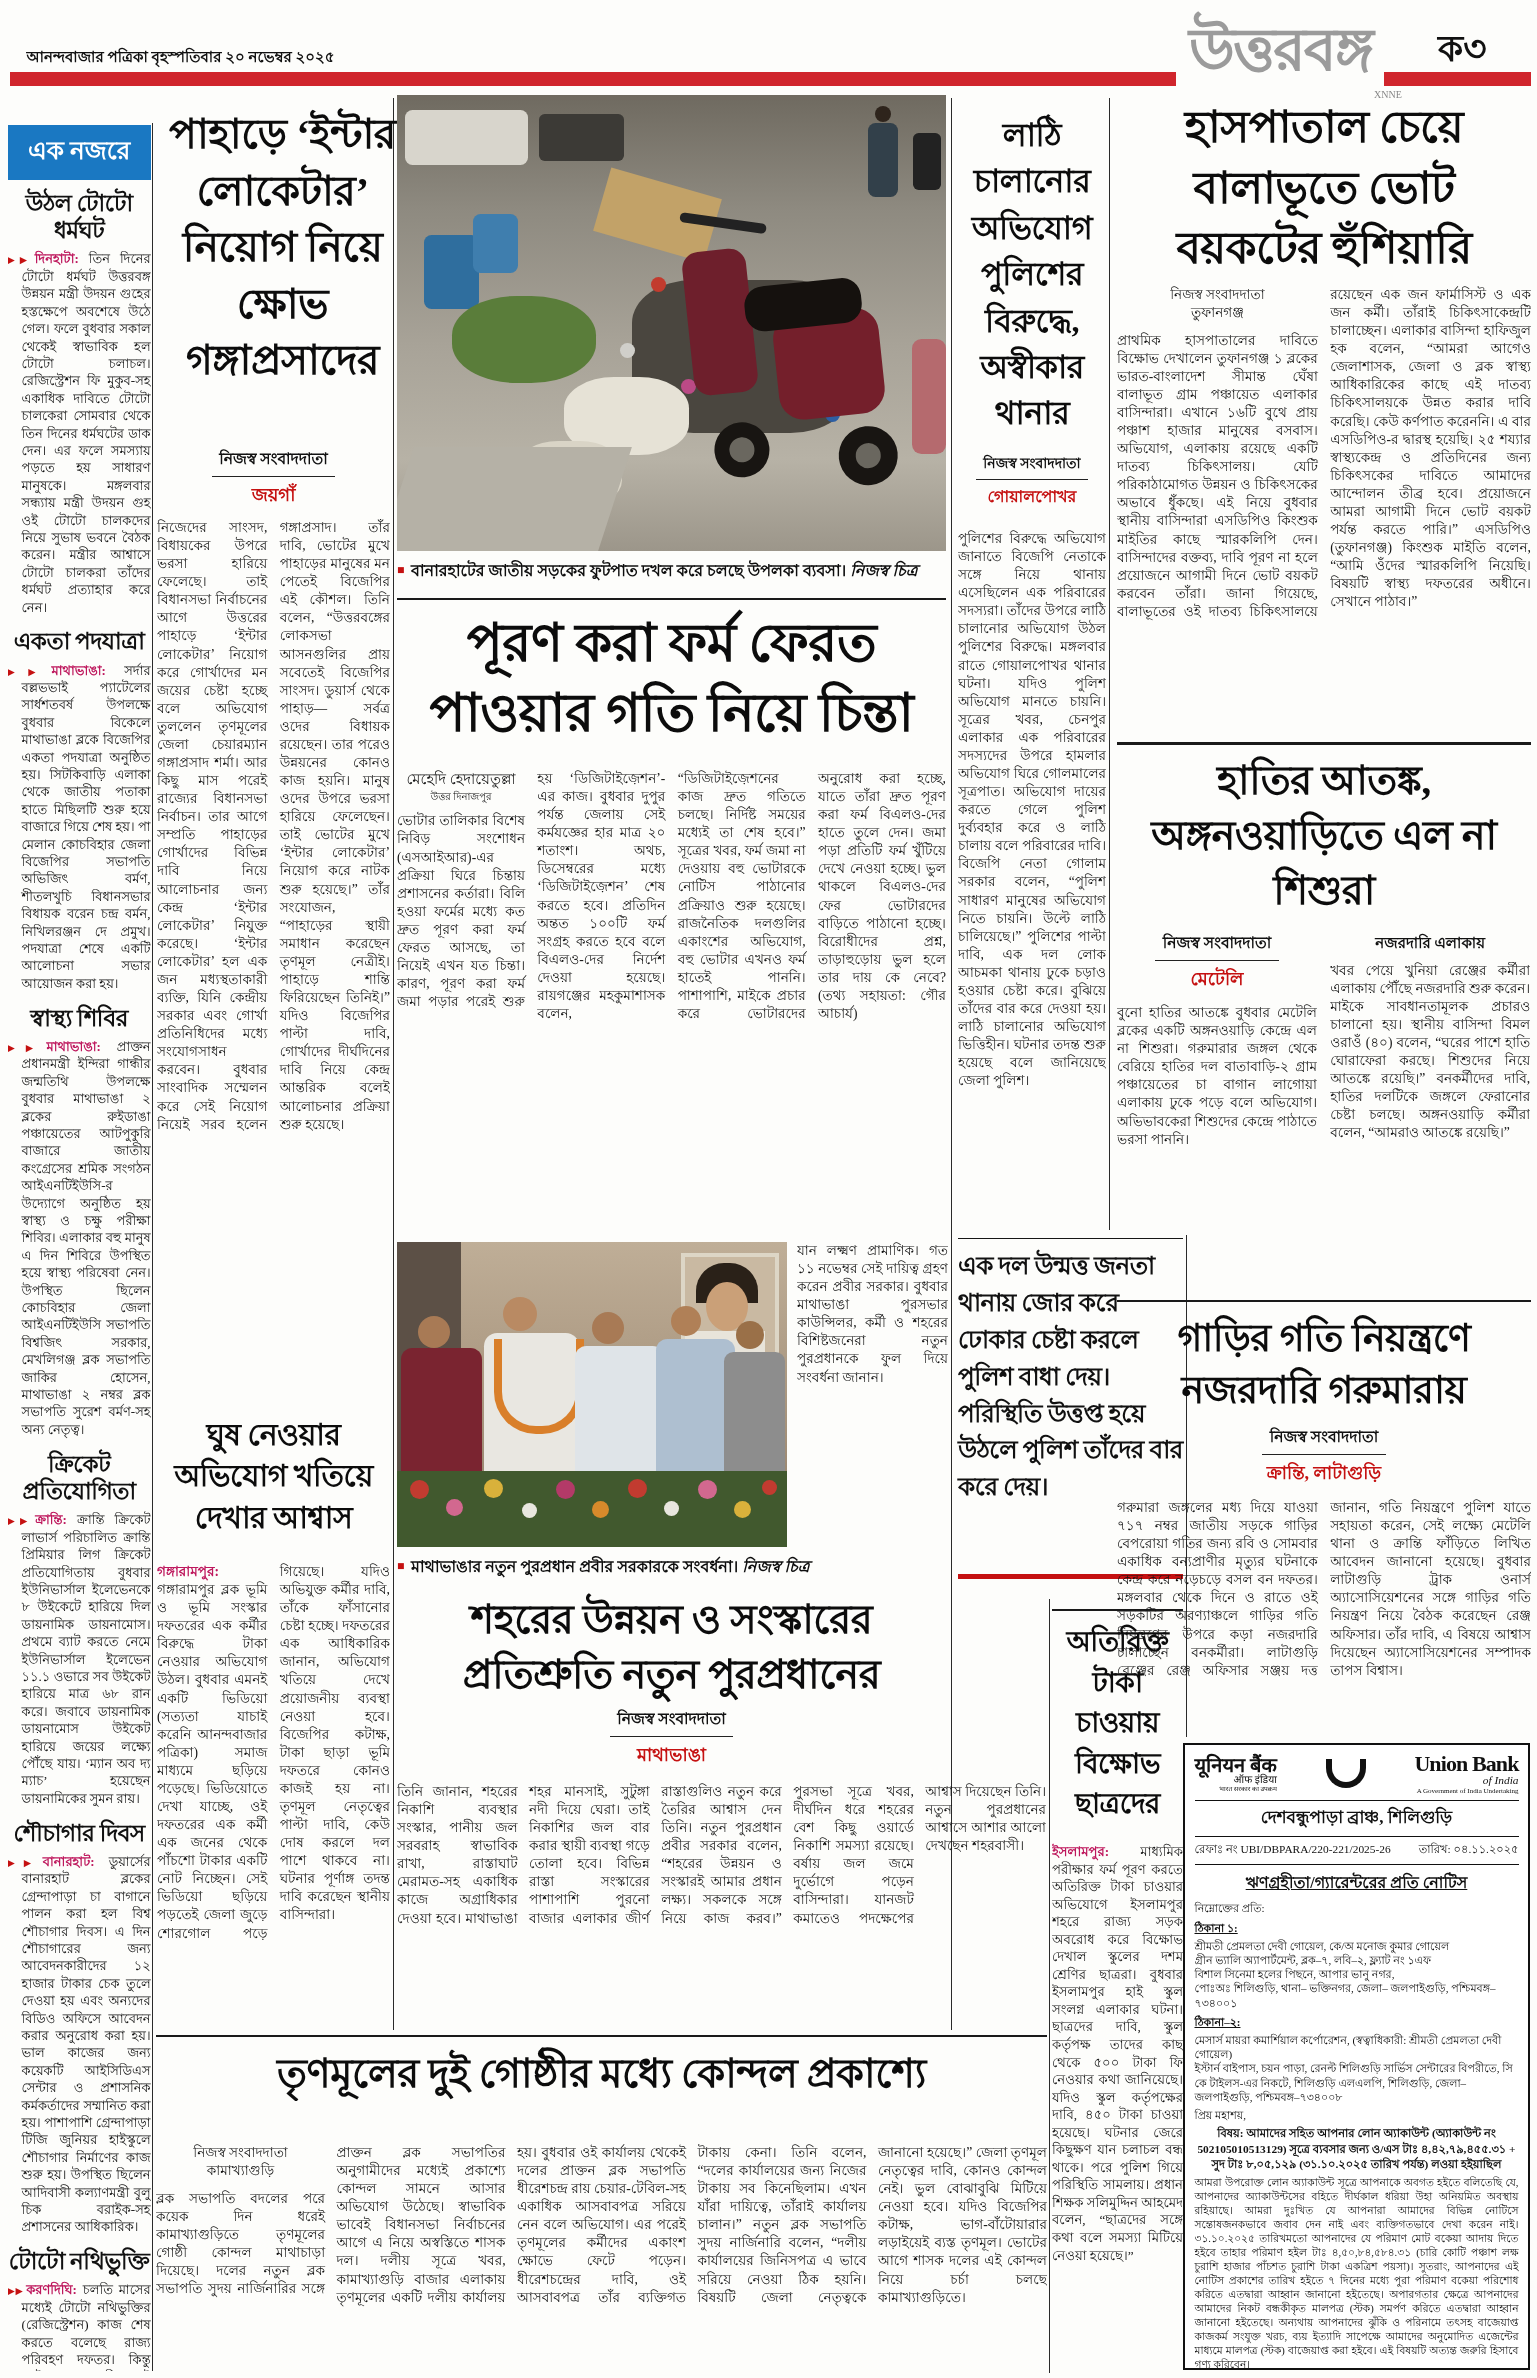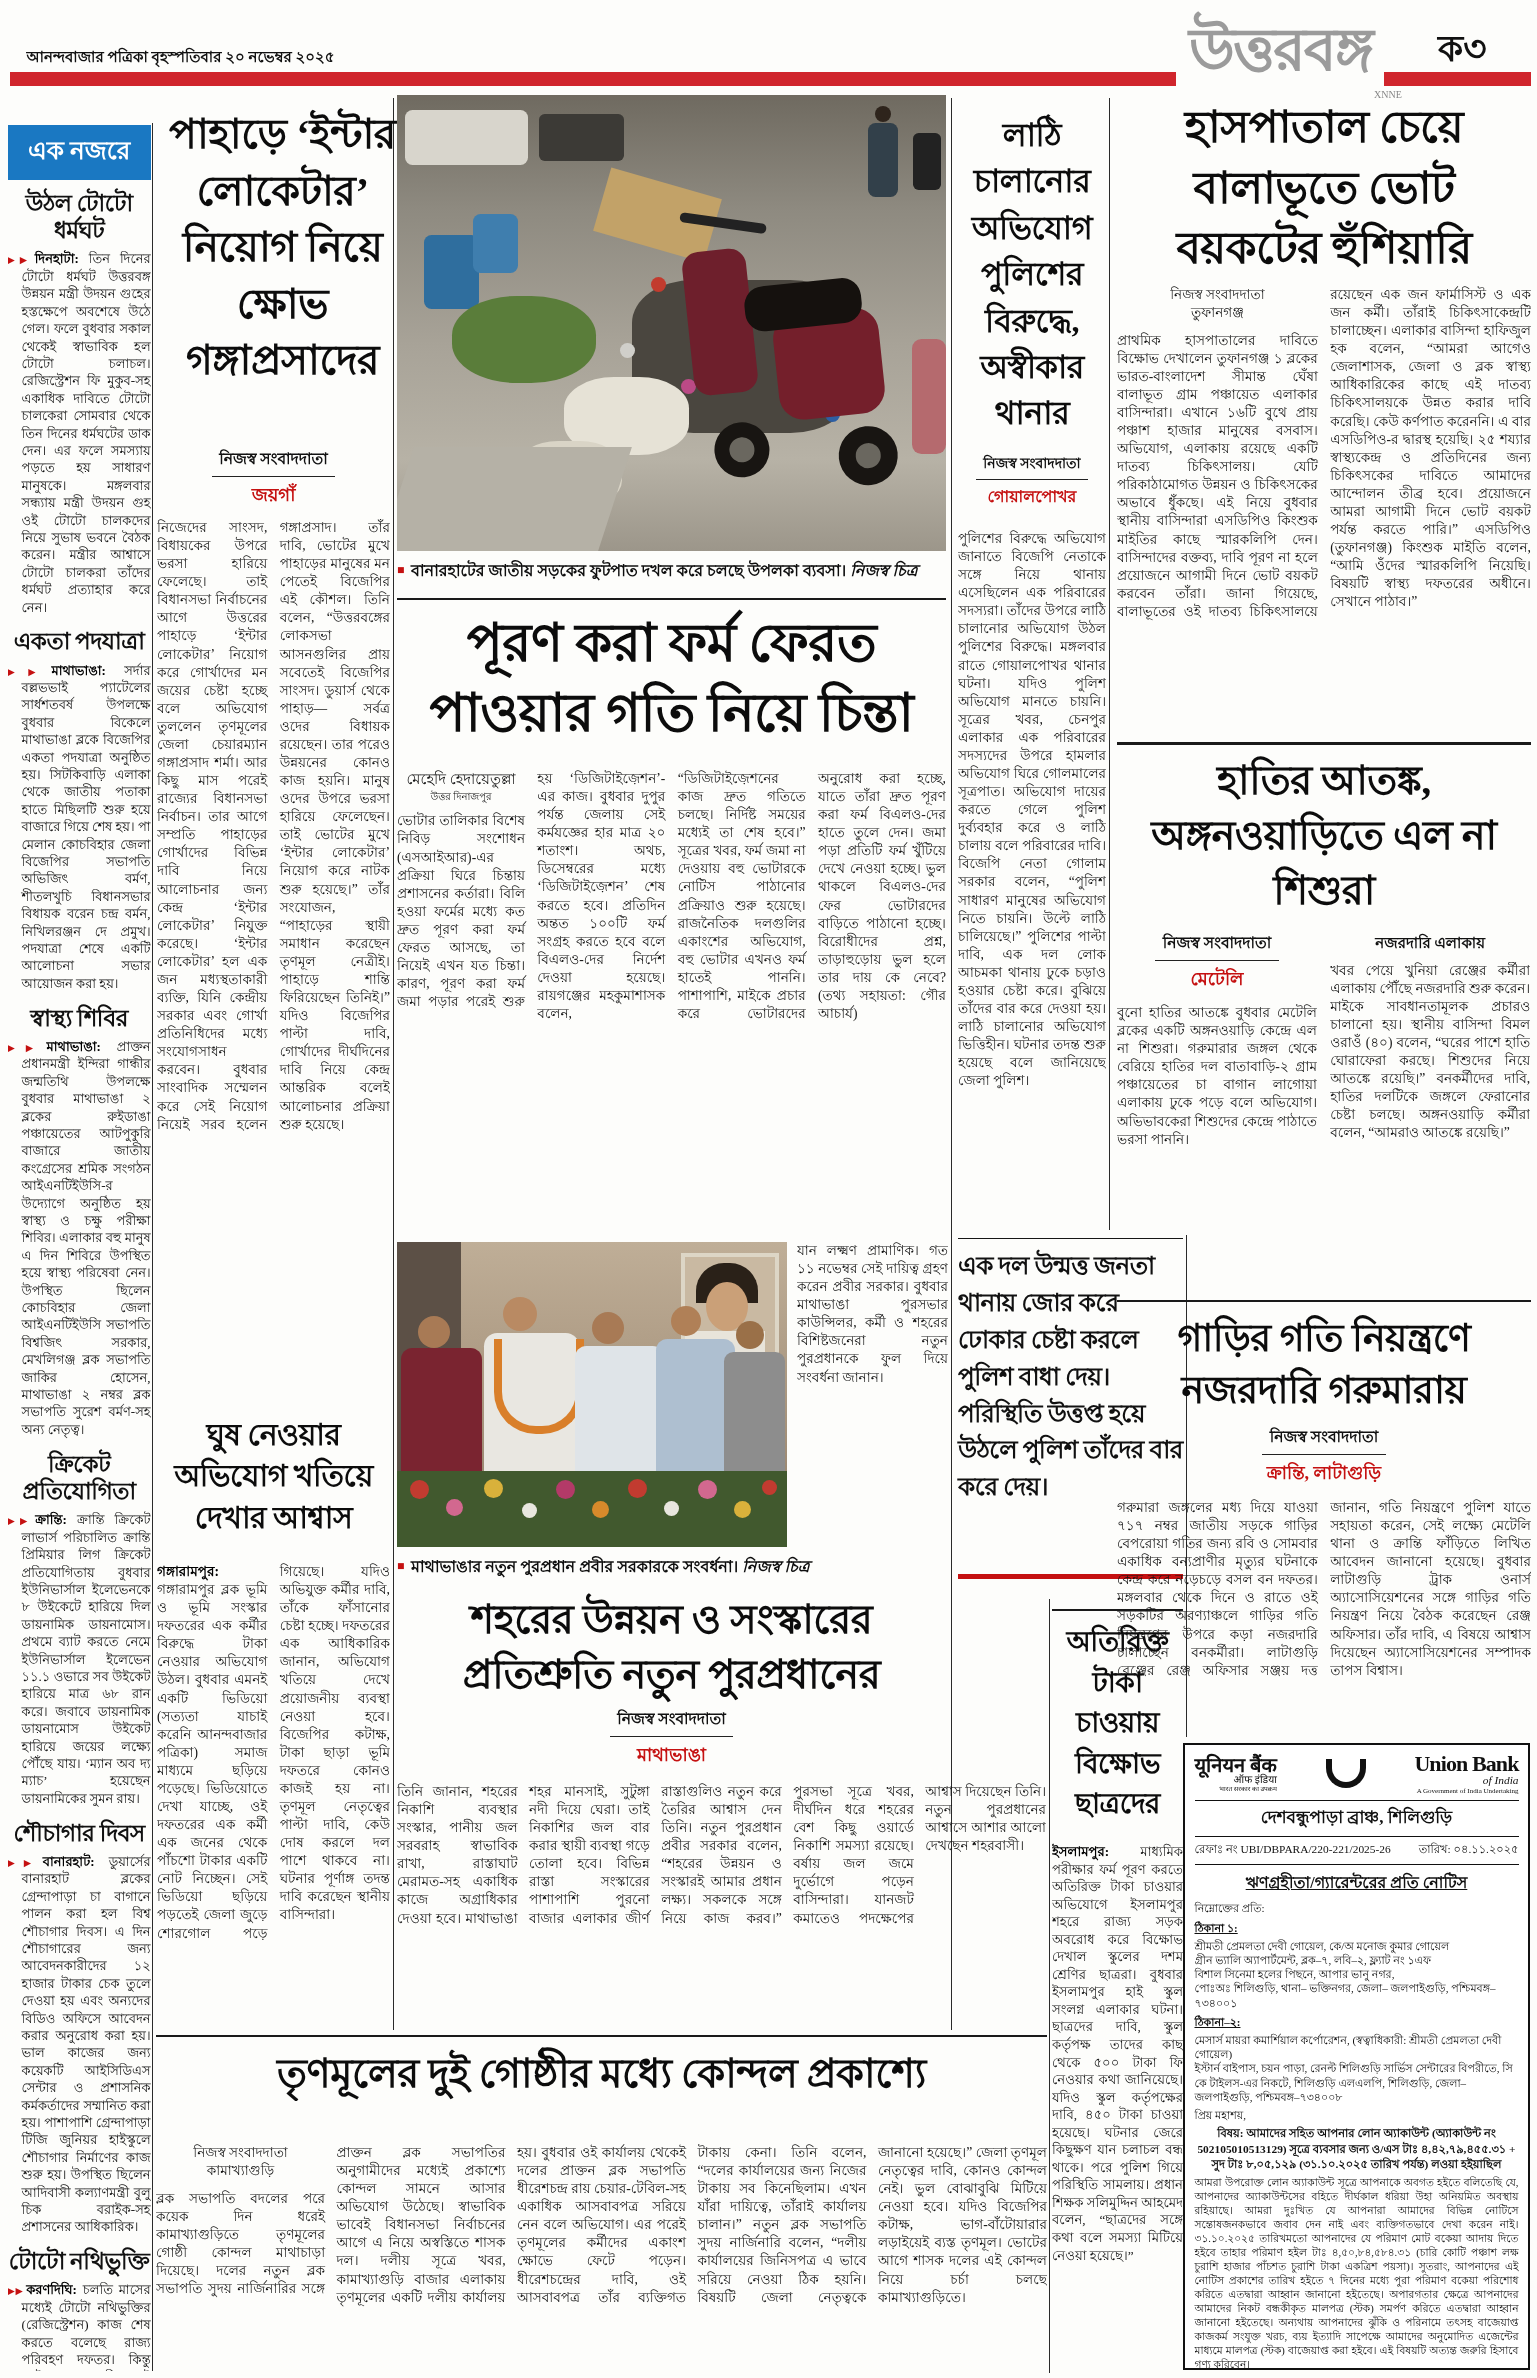--- a/index.html
+++ b/index.html
@@ -8,21 +8,21 @@
   .ab{position:absolute;}
   .hl{font-weight:bold;color:#0c0c0c;text-align:center;line-height:1.38;letter-spacing:-0.5px;}
   .bd{font-size:13.6px;line-height:1.33;text-align:justify;color:#141414;overflow:hidden;}
   .c2{column-count:2;column-gap:12.3px;}
   .c4{column-count:4;column-gap:12.3px;}
   .c5{column-count:5;column-gap:11.4px;}
   .by{text-align:center;}
   .by .who{display:inline-block;font-weight:bold;font-size:15.6px;border-bottom:1.9px solid #222;padding:0 7.6px 2.8px;}
   .by .where{margin-top:4.7px;color:#c51111;font-weight:bold;font-size:18px;}
   .byflow{break-inside:avoid;text-align:center;margin-bottom:9.5px;}
-  .dateline{color:#000000;font-weight:bold;}
+  .dateline{color:#be185d;font-weight:bold;}
   .cap{font-weight:bold;font-size:16px;color:#0e0e0e;}
   .cap .sq{color:#c51111;margin-right:6.6px;font-size:12.3px;vertical-align:1.9px;}
   .cap .credit{font-style:italic;}
   .vr{position:absolute;width:0.9px;background:#2a2a2a;}
   .hr{position:absolute;background:#1a1a1a;}
   .masthead{font-size:15px;font-weight:bold;}
   .logo{color:#9b9b9b;font-weight:bold;font-size:59px;letter-spacing:-1.9px;line-height:1;}
   .pageno{font-size:36px;font-weight:bold;}
   .redbar{position:absolute;background:#d0252c;}
   

